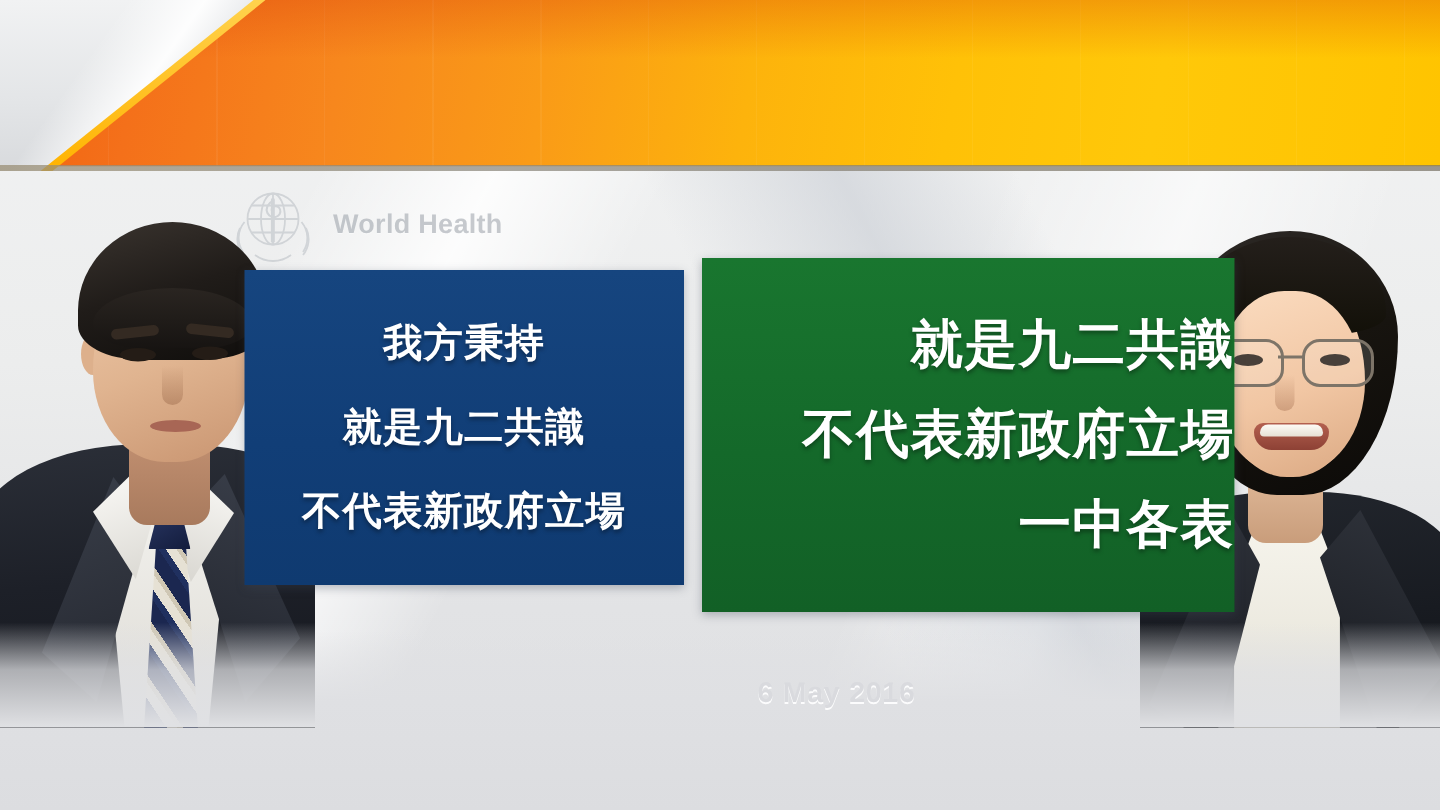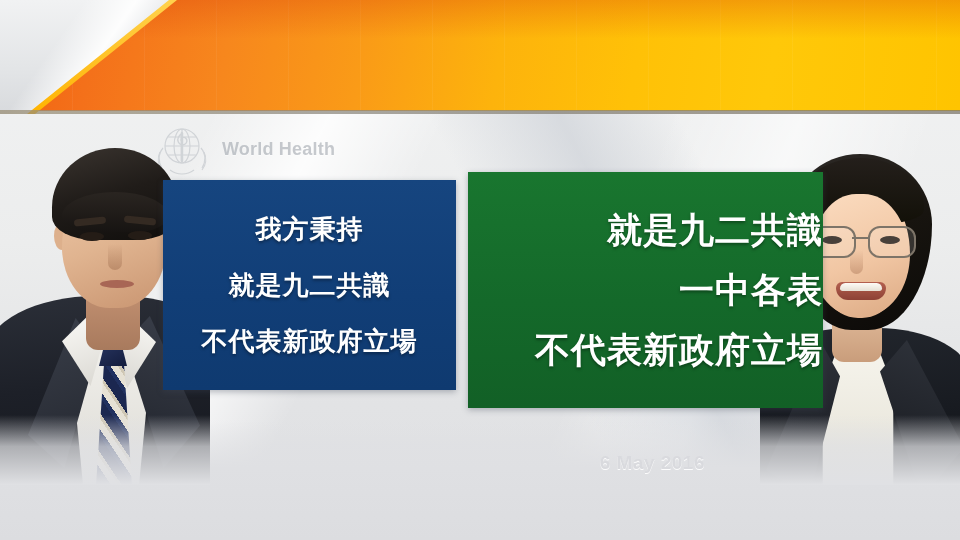--- a/index.html
+++ b/index.html
@@ -30,21 +30,21 @@
   .who{position:absolute;left:150px;top:118px;display:flex;align-items:center;gap:8px;opacity:.55;}
   .who-mark{width:64px;height:62px;opacity:.75;}
   .who-txt{
     color:#9aa0a8;font-weight:700;font-size:18px;line-height:25px;
     letter-spacing:.2px;text-shadow:0 1px 0 rgba(255,255,255,.7);
   }
   .who-txt span{display:block;}
 
   
   .datemark{
-    position:absolute;left:505px;top:452px;width:200px;text-align:right;
+    position:absolute;left:505px;top:452px;width:200px;text-align:left;
     color:#d9dade;font-size:19px;font-weight:600;letter-spacing:.5px;
     text-shadow:0 1px 0 rgba(255,255,255,.9);
   }
 
   
   .banner{position:absolute;left:0;top:0;width:960px;height:114px;overflow:hidden;}
   .banner .bg{
     position:absolute;inset:0;
     background:linear-gradient(100deg,
       #f0610f 0%, #f4701a 10%, #f7871d 24%, #fa9b17 38%,
@@ -342,22 +342,22 @@
   </div>
 
   <div class="panel panel-blue">
     <div class="line">我方秉持</div>
     <div class="line">就是九二共識</div>
     <div class="line">不代表新政府立場</div>
   </div>
 
   <div class="panel panel-green">
     <div class="line">就是九二共識</div>
+    <div class="line">不代表新政府立場</div>
     <div class="line">一中各表</div>
-    <div class="line">不代表新政府立場</div>
   </div>
 
   <div class="banner">
     <div class="bg"></div>
     <div class="diag"></div>
     <div class="diag-edge"></div>
     <div class="underline"></div>
   </div>
 
 </div>

